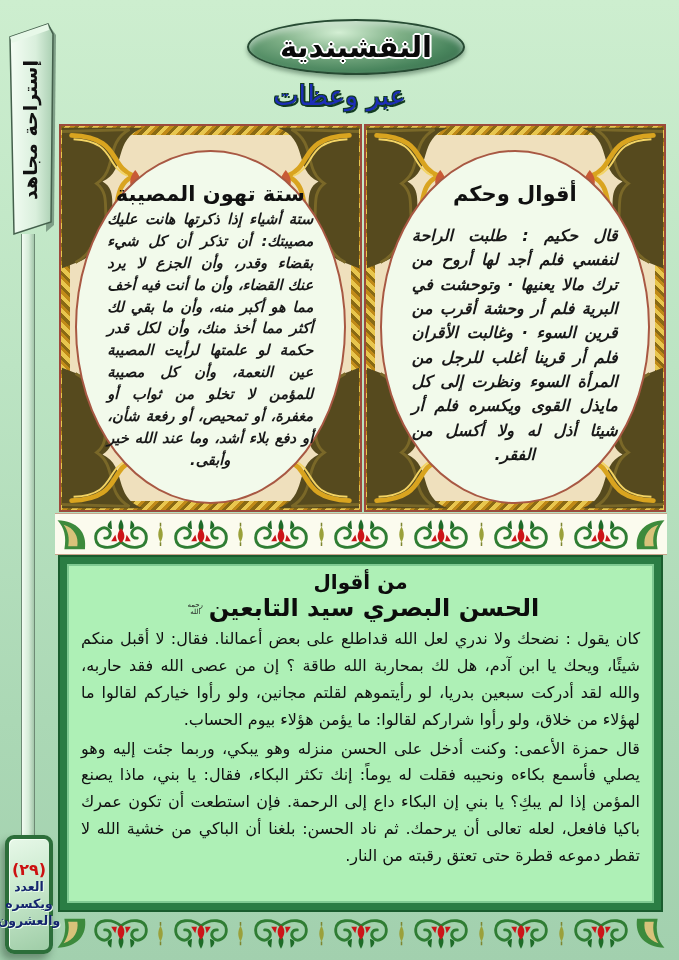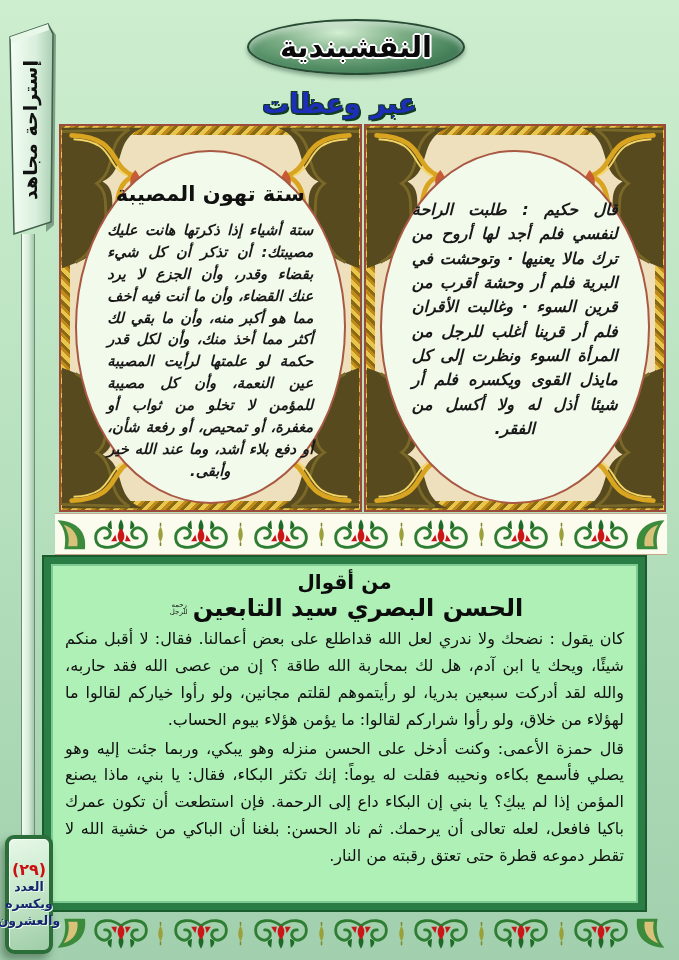--- a/index.html
+++ b/index.html
@@ -19,22 +19,22 @@
     box-shadow:0 3px 4px rgba(40,70,50,.45), inset 0 4px 6px rgba(255,255,255,.45);
     display:flex; align-items:center; justify-content:center;
   }
   .masthead span {
     font-size:29px; font-weight:bold; color:#0a0a0a;
     text-shadow:-2px 0 0 #fff,2px 0 0 #fff,0 -2px 0 #fff,0 2px 0 #fff,
       -1px -1px 0 #fff,1px 1px 0 #fff,1px -1px 0 #fff,-1px 1px 0 #fff;
     text-align:center;
   }
   .subtitle {
-    position:absolute; left:0; right:0; top:88px; text-align:center;
-    font-size:27px; font-weight:bold; color:#1d2eb8;
+    position:absolute; left:0; right:0; top:80px; text-align:center;
+    font-size:27px; font-weight:normal; color:#1d2eb8;
     text-shadow:2px 2px 0 #123b22,-1px -1px 0 #123b22,1px -1px 0 #123b22,-1px 1px 0 #123b22;
   }
   
   .ribbon { position:absolute; left:3px; top:22px; width:58px; height:216px; z-index:6; }
   .ribbon-text {
     position:absolute; width:206px; height:26px; left:50%; top:50%;
     transform:translate(-50%,-50%) rotate(-90deg);
     text-align:center; font-size:19px; font-weight:bold; color:#111; white-space:nowrap;
   }
   .ribbon-tail {
@@ -59,37 +59,37 @@
   .orn.tr { right:1px; top:1px; }
   .orn.tl { left:1px; top:1px; transform:scaleX(-1); }
   .orn.br { right:1px; bottom:1px; transform:scaleY(-1); }
   .orn.bl { left:1px; bottom:1px; transform:scale(-1,-1); }
   .oval {
     position:absolute; left:14px; right:14px; top:24px; bottom:6px; z-index:3;
     background:#f2faeb; border:2px solid #a85843; border-radius:50%;
     display:flex; flex-direction:column; align-items:center;
     padding:30px 26px 18px;
   }
-  .oval-title { font-size:21px; font-weight:bold; color:#101010; margin-bottom:13px; white-space:nowrap; }
+  .oval-title { font-size:21px; font-weight:bold; color:#101010; margin-bottom:2px; white-space:nowrap; }
   .oval-body {
     width:96%; font-weight:bold; color:#181818; direction:rtl;
     text-align:justify; text-align-last:center;font-style:italic;
   }
   .panel-right .oval-body { font-size:16px; line-height:1.52;margin-top:16px; }
   .panel-left  .oval-body { font-size:14.6px; line-height:1.5; }
   
   .strip { position:absolute; left:55px; width:612px; height:42px; z-index:1;
     display:flex; align-items:center; justify-content:space-between; padding:0 1px; }
   .strip.middle { top:513px; background:#fbfbee; border-top:1px solid #c9a48c; border-bottom:1px solid #c9a48c; }
   .strip.bottom { top:913px; transform:scaleY(-1); }
   .strip svg { display:block; }
   .flipx { transform:scaleX(-1); }
   
   .sayings {
-    position:absolute; left:44px; top:557px; width:601px; height:353px; z-index:2;
+    position:absolute; left:60px; top:557px; width:601px; height:353px; z-index:2;
     background:#aef0b6; border:7px solid #2a7d44;
     box-shadow:0 0 0 2px #1a5c2e, inset 0 0 0 2px #7fca92;
     padding:6px 14px 4px; direction:rtl;
   }
   .sayings-h1 { text-align:center; font-size:20px; font-weight:bold; color:#0c0c0c; }
   .sayings-h2 { text-align:center; font-size:24px; font-weight:bold; color:#0c0c0c; margin-bottom:4px; }
   .sayings-mark { display:inline-block; width:17px; font-size:7px; line-height:1.05; font-weight:normal;
     vertical-align:middle; margin:0 5px; color:#222; }
   .sayings p { font-size:16px; line-height:1.68; color:#101010; text-align:justify; margin-bottom:2px; }
   
@@ -200,20 +200,21 @@
       <svg class="orn tr">
           <use href="#orn"></use>
         </svg>
       <svg class="orn bl">
           <use href="#orn"></use>
         </svg>
       <svg class="orn br">
           <use href="#orn"></use>
         </svg>
       <div class="oval" dir="rtl">
+        <div class="oval-title">أقوال وحكم</div>
         <div class="oval-body">قال حكيم : طلبت الراحة لنفسي فلم أجد لها أروح من ترك مالا يعنيها · وتوحشت في البرية فلم أر وحشة أقرب من قرين السوء · وغالبت الأقران فلم أر قرينا أغلب للرجل من المرأة السوء ونظرت إلى كل مايذل القوى ويكسره فلم أر شيئا أذل له ولا أكسل من الفقر.</div>
       </div>
     </div>
   </div>
 
   <div class="strip middle">
     <svg width="32" height="40">
         <use href="#scorner" width="32" height="40"></use>
       </svg>
     <svg width="62" height="40">
@@ -256,21 +257,21 @@
         <use href="#motif" width="62" height="40"></use>
       </svg>
     <svg class="flipx" width="32" height="40">
         <use href="#scorner" width="32" height="40"></use>
       </svg>
   </div>
 
   <div class="sayings">
     <div class="sayings-h1">من أقوال</div>
     <div class="sayings-h2">
-      <span>الحسن البصري سيد التابعين</span><span class="sayings-mark">رحمه للرجل</span>
+      <span>الحسن البصري سيد التابعين</span><span class="sayings-mark">رحمه الله</span>
     </div>
     <p>كان يقول : نضحك ولا ندري لعل الله قداطلع على بعض أعمالنا. فقال: لا أقبل منكم شيئًا، ويحك يا ابن آدم، هل لك بمحاربة الله طاقة ؟ إن من عصى الله فقد حاربه، والله لقد أدركت سبعين بدريا، لو رأيتموهم لقلتم مجانين، ولو رأوا خياركم لقالوا ما لهؤلاء من خلاق، ولو رأوا شراركم لقالوا: ما يؤمن هؤلاء بيوم الحساب.</p>
     <p>قال حمزة الأعمى: وكنت أدخل على الحسن منزله وهو يبكي، وربما جئت إليه وهو يصلي فأسمع بكاءه ونحيبه فقلت له يوماً: إنك تكثر البكاء، فقال: يا بني، ماذا يصنع المؤمن إذا لم يبكِ؟ يا بني إن البكاء داع إلى الرحمة. فإن استطعت أن تكون عمرك باكيا فافعل، لعله تعالى أن يرحمك. ثم ناد الحسن: بلغنا أن الباكي من خشية الله لا تقطر دموعه قطرة حتى تعتق رقبته من النار.</p>
   </div>
 
   <div class="strip bottom">
     <svg width="32" height="40">
         <use href="#scorner" width="32" height="40"></use>
       </svg>
     <svg width="62" height="40">

